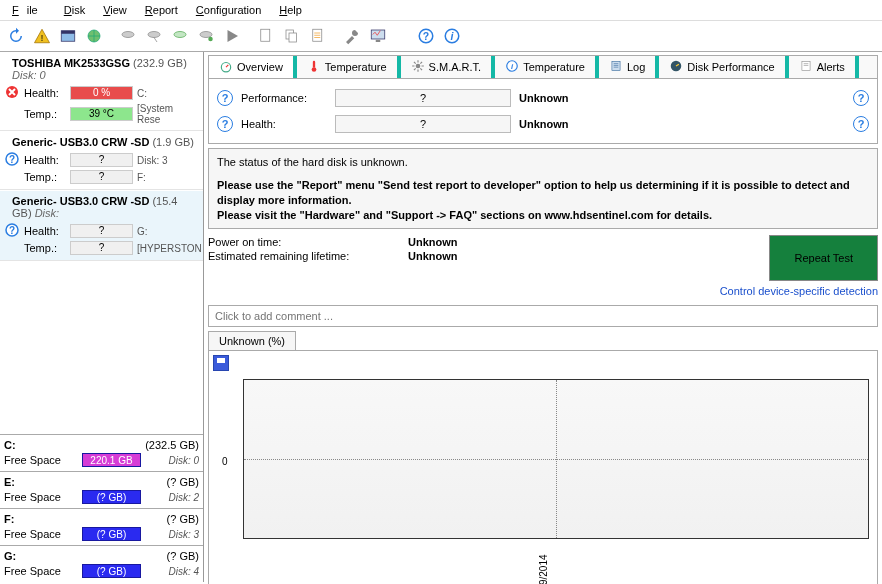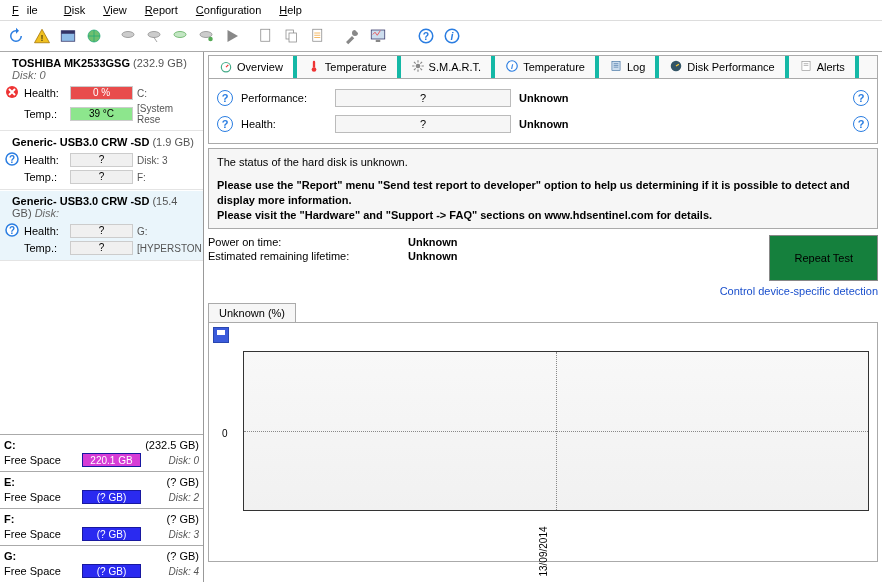--- a/index.html
+++ b/index.html
@@ -371,20 +371,21 @@
       <div class="values">
         <div>Unknown</div>
         <div>Unknown</div>
       </div>
       <div class="btns">
         <button class="repeat-btn">Repeat Test</button><br>
         <a class="link">Control device-specific detection</a>
       </div>
     </div>
 
+    <input type="text" class="comment" placeholder="Click to add comment ..." style="">
 
     <div class="chart-tab-wrap">
       <div class="chart-tabs">
         <div class="chart-tab">Unknown (%)</div>
       </div>
       <div class="chart-body">
         <span class="save-icon"></span>
         <div class="chart-container">
           <div class="chart-area">
             <div class="vline"></div>

